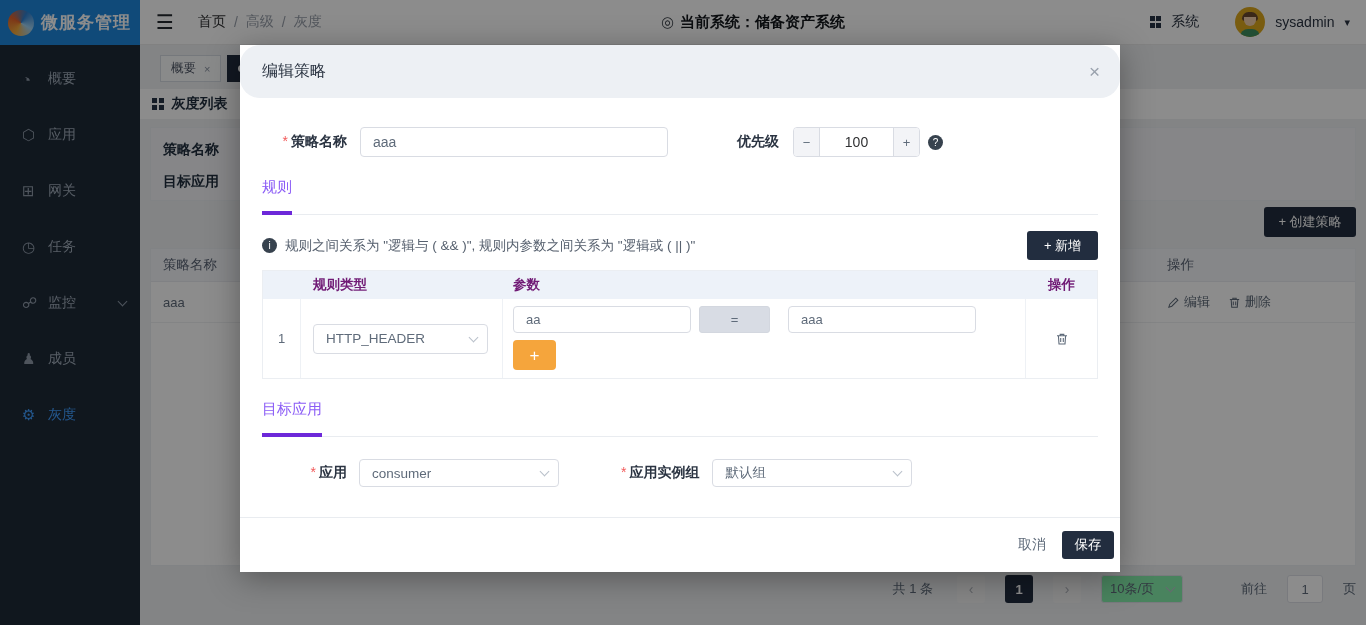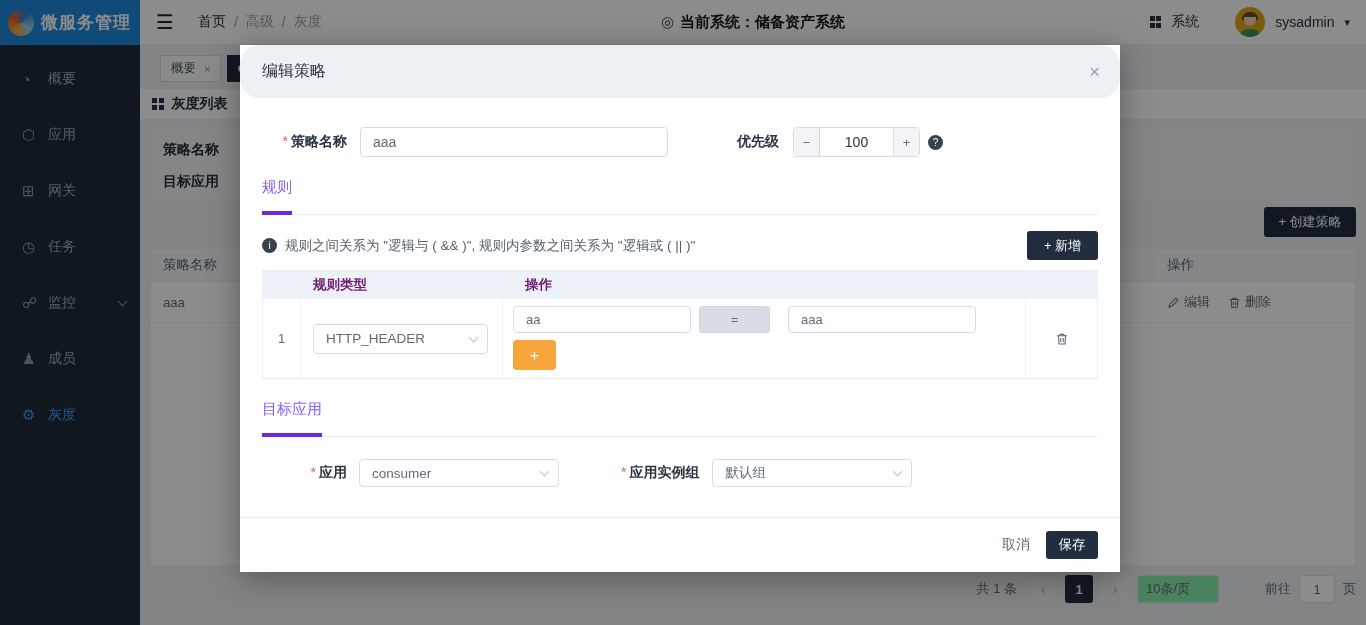--- a/index.html
+++ b/index.html
@@ -54,21 +54,21 @@
   .btn-dark { background:#222d3f; color:#fff; border:none; border-radius:3px; font-size:13px; font-family:inherit; cursor:pointer; }
   .create-btn { position:absolute; right:0; top:0; width:92px; height:30px; }
   .bg-table { margin:11px 10px 0; background:#fff; height:318px; border:1px solid #eceef2; }
   .bg-thead { height:33px; background:#f4f6f9; display:flex; align-items:center; border-bottom:1px solid #e9ecf0; font-size:13.5px; color:#5a6475; }
   .bg-col-name { flex:1; padding-left:12px; }
   .bg-col-op { width:188px; }
   .bg-trow { height:41px; display:flex; align-items:center; border-bottom:1px solid #eef0f3; font-size:13px; color:#5f6b7a; }
   .row-actions { width:188px; display:flex; align-items:flex-start; gap:18px; }
   .action-link { display:flex; align-items:center; gap:4px; color:#5f6b7a; cursor:pointer; }
   .action-link svg { width:13px; height:13px; }
-  .pagination { position:absolute; right:10px; bottom:22px; display:flex; align-items:center; gap:8px; font-size:13px; color:#5f6b7a; }
+  .pagination { position:absolute; right:10px; bottom:22px; display:flex; align-items:center; gap:20px; font-size:13px; color:#5f6b7a; }
   .pg-total { margin-right:4px; }
   .pg-btn { width:28px; height:28px; border-radius:3px; background:#f4f4f5; color:#aeb2b9; display:flex; align-items:center; justify-content:center; font-size:14px; cursor:pointer; }
   .pg-cur { width:28px; height:28px; border-radius:3px; background:#222d3f; color:#fff; display:flex; align-items:center; justify-content:center; font-weight:bold; cursor:pointer; }
   .pg-size { width:82px; height:28px; border:1px solid #dcdfe6; border-radius:3px; background:#86efac; display:flex; align-items:center; justify-content:space-between; padding:0 8px; cursor:pointer; }
   .pg-size .chev { border-color:#b9c0ca; margin-top:-3px; }
   .pg-goto { margin-left:38px; }
   .pg-input { width:36px; height:28px; border:1px solid #dcdfe6; border-radius:3px; text-align:center; font-size:13px; color:#5f6b7a; font-family:inherit; }
 
   
   .overlay { position:absolute; inset:0; background:rgba(0,0,0,0.45); z-index:10; }
@@ -113,21 +113,21 @@
   .op-select { width:71px; height:27px; margin-left:8px; background:#d8dce4; border:1px solid #d3d7df; border-radius:3px; display:flex; align-items:center; justify-content:center; font-size:13px; color:#5f6b7a; cursor:pointer; }
   .inp-val { width:188px; height:27px; margin-left:18px; font-size:13px; }
   .plus-btn { margin-top:7px; width:43px; height:30px; background:#f5a53c; border:none; border-radius:4px; color:#fff; font-size:17px; line-height:1; cursor:pointer; font-family:inherit; }
   .trash { color:#5f6b7a; cursor:pointer; display:flex; }
   .trash svg { width:14px; height:14px; }
   .target-row { margin-top:22px; display:flex; align-items:center; }
   .lab-app { width:85px; text-align:right; }
   .sel-app { width:200px; height:28px; margin-left:12px; }
   .lab-group { margin-left:62px; }
   .sel-group { width:200px; height:28px; margin-left:13px; }
-  .modal-footer { position:absolute; left:0; right:0; bottom:0; height:55px; border-top:1px solid #e9ecf0; display:flex; align-items:center; justify-content:flex-end; padding-right:22px; gap:16px; }
+  .modal-footer { position:absolute; left:0; right:0; bottom:0; height:55px; border-top:1px solid #e9ecf0; display:flex; align-items:center; justify-content:flex-end; padding-right:6px; gap:16px; }
   .cancel-btn { font-size:14px; color:#5f6b7a; cursor:pointer; background:none; border:none; font-family:inherit; }
   .save-btn { width:52px; height:28px; font-size:13.5px; }
 </style>
 </head>
 <body>
 
 <div class="app">
 
   <aside class="sidebar">
     <div class="logo">
@@ -299,20 +299,21 @@
       <div class="info-row">
         <span class="info-circle">i</span>
         <span class="info-text">规则之间关系为 "逻辑与 ( &amp;&amp; )", 规则内参数之间关系为 "逻辑或 ( || )"</span>
         <button class="btn-dark add-btn"><span>+</span> <span>新增</span></button>
       </div>
 
       <div class="rules-table">
         <div class="rt-head">
           <div class="c-idx"></div>
           <div class="c-type">规则类型</div>
+          <div class="c-param">参数</div>
           <div class="c-op">操作</div>
         </div>
         <div class="rt-row">
           <div class="c-idx">1</div>
           <div class="c-type">
             <div class="select sel-type">
               <span>HTTP_HEADER</span>
               <span class="chev"></span>
             </div>
           </div>

